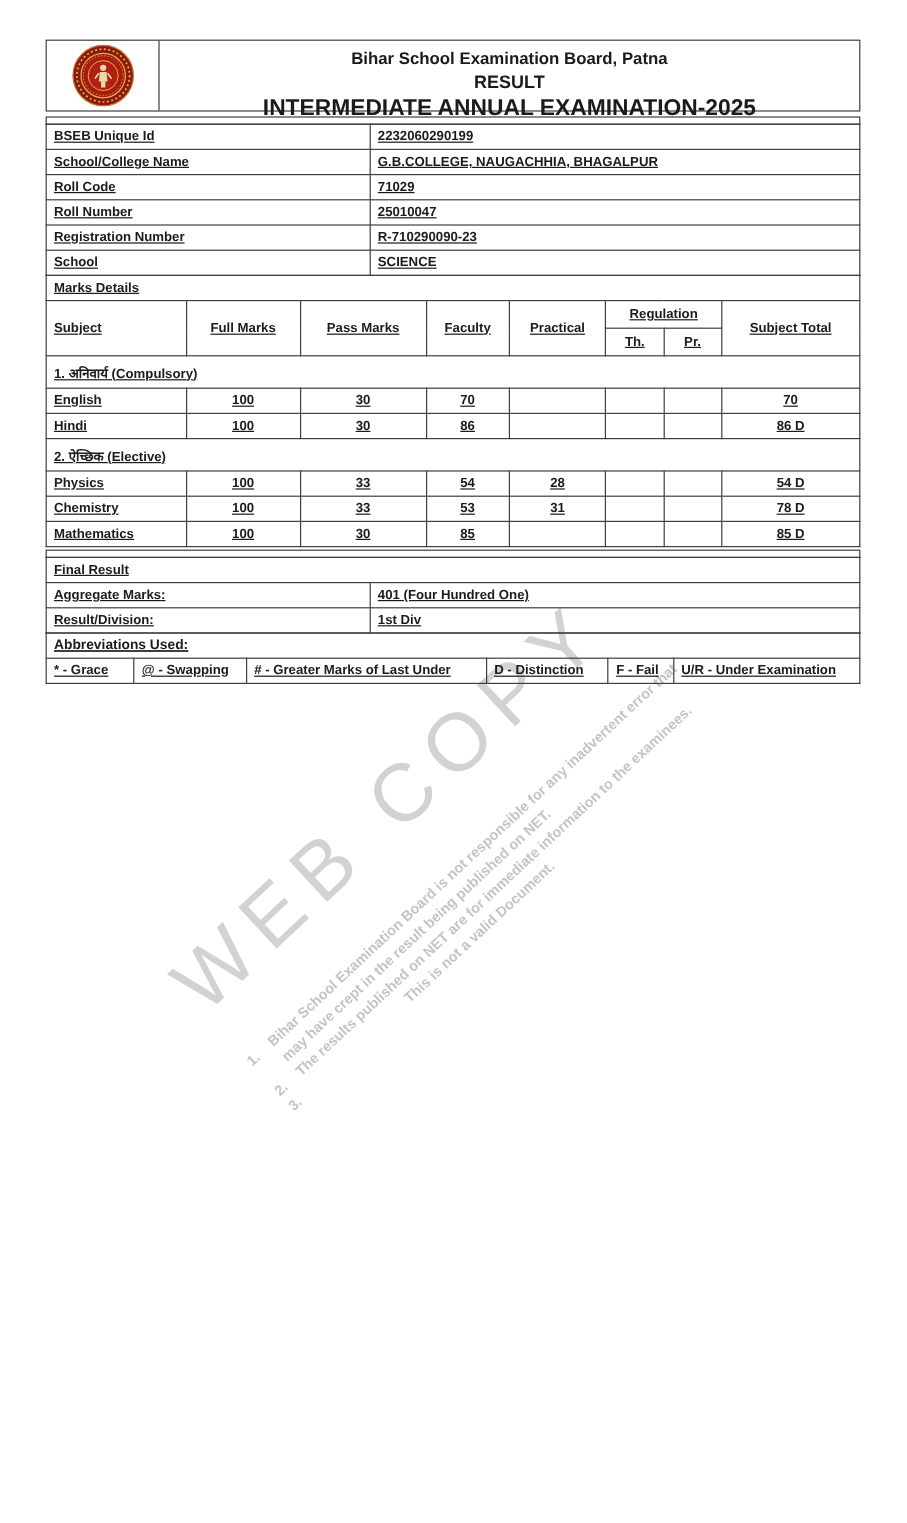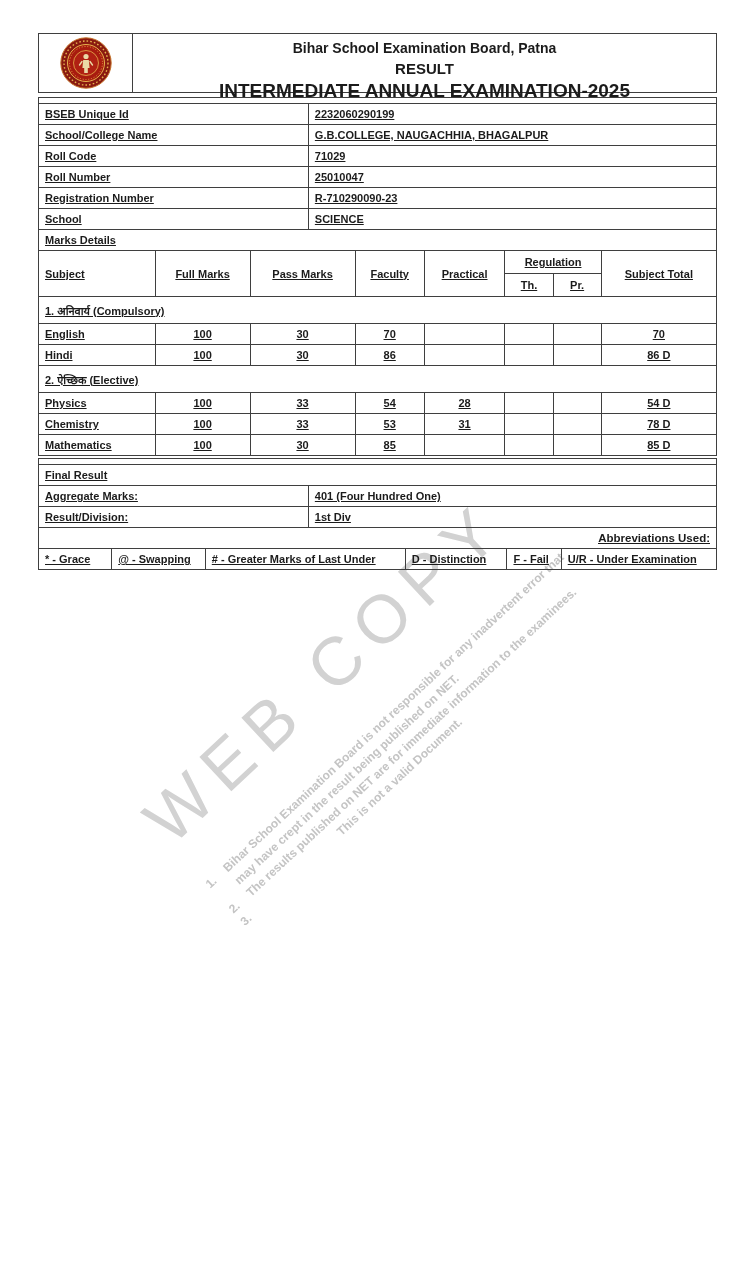--- a/index.html
+++ b/index.html
@@ -37,21 +37,21 @@
   .t-exam{font-size:19px;font-weight:700;margin-top:1px;}
   .spacer{height:5px;border:1px solid #3f3f3f;margin-top:4px;background:transparent;}
   table{border-collapse:collapse;width:100%;table-layout:fixed;margin-top:-1px;background:transparent;text-decoration:underline;}
   td{border:1px solid #3f3f3f;font-size:11px;font-weight:700;padding:2px 6px;
      vertical-align:middle;color:#1b1b1b;overflow:hidden;white-space:nowrap;background:transparent;}
   tr{height:21px;}
   .c{text-align:center;}
   .l{text-align:left;}
   .sec td{height:22px;}
   .hrow1 td{height:18px;}
-  .abbr-title{text-align:right;text-decoration:underline;font-size:11.5px;}
+  .abbr-title{text-align:left;text-decoration:underline;font-size:11.5px;}
   
 </style>
 </head>
 <body>
 
 <div class="wm-big">WEB COPY</div>
 <div class="wm-lines">
   <div class="wm-line l1">
     <span class="wm-num">1.</span>
     <span class="wm-txt">Bihar School Examination Board is not responsible for any inadvertent error that</span>

